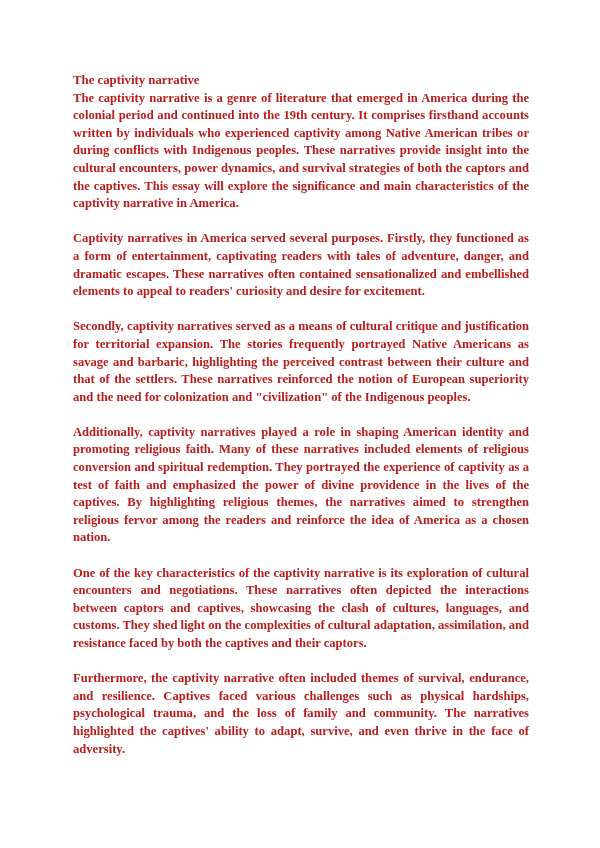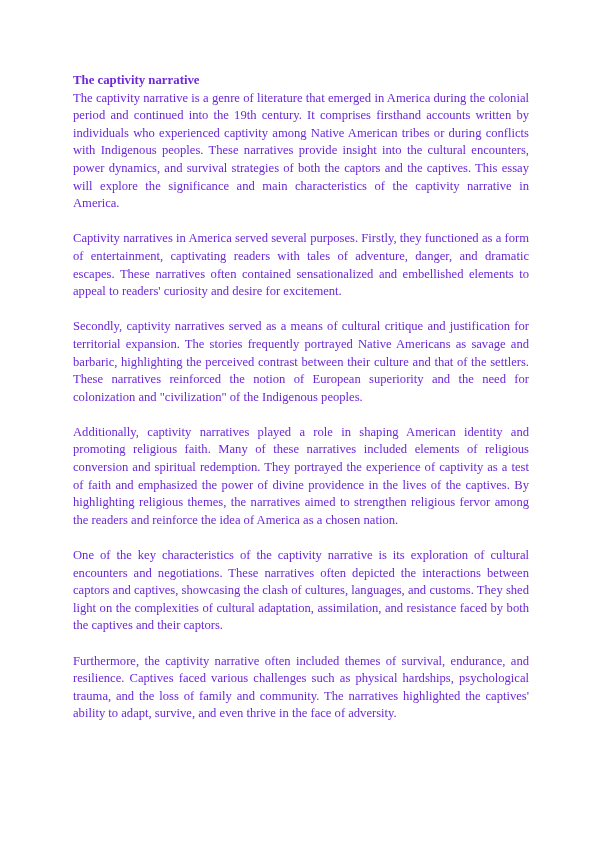--- a/index.html
+++ b/index.html
@@ -12,34 +12,35 @@
       height: 848px;
       position: relative;
       overflow: hidden;
     }
     .page {
       position: absolute;
       left: 73px;
       top: 72px;
       width: 456px;
       font-family: "Liberation Serif", "DejaVu Serif", serif;
-      color: #6d28d9;
+      color: #b91c1c;
       font-size: 12.6px;
       line-height: 17.6px;
     }
     .title {
       font-weight: bold;
       font-size: 12.8px;
       margin: 0;
       line-height: 17.6px;
     }
     .para {
       margin: 0 0 17.6px 0;
       text-align: justify;
       text-align-last: left;
+      font-weight: bold;
     }
   </style>
 </head>
 <body>
 
 <div class="page">
   <h1 class="title">The captivity narrative</h1>
   <p class="para">The captivity narrative is a genre of literature that emerged in America during the colonial period and continued into the 19th century. It comprises firsthand accounts written by individuals who experienced captivity among Native American tribes or during conflicts with Indigenous peoples. These narratives provide insight into the cultural encounters, power dynamics, and survival strategies of both the captors and the captives. This essay will explore the significance and main characteristics of the captivity narrative in America.</p>
   <p class="para">Captivity narratives in America served several purposes. Firstly, they functioned as a form of entertainment, captivating readers with tales of adventure, danger, and dramatic escapes. These narratives often contained sensationalized and embellished elements to appeal to readers' curiosity and desire for excitement.</p>
   <p class="para">Secondly, captivity narratives served as a means of cultural critique and justification for territorial expansion. The stories frequently portrayed Native Americans as savage and barbaric, highlighting the perceived contrast between their culture and that of the settlers. These narratives reinforced the notion of European superiority and the need for colonization and "civilization" of the Indigenous peoples.</p>

